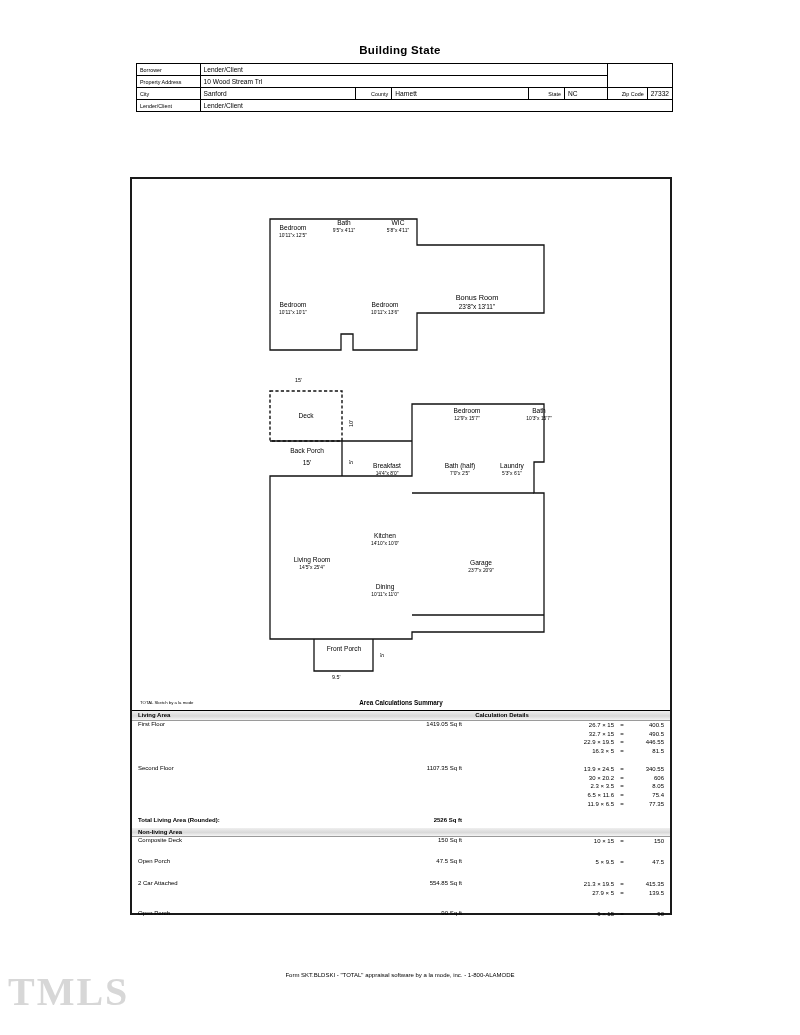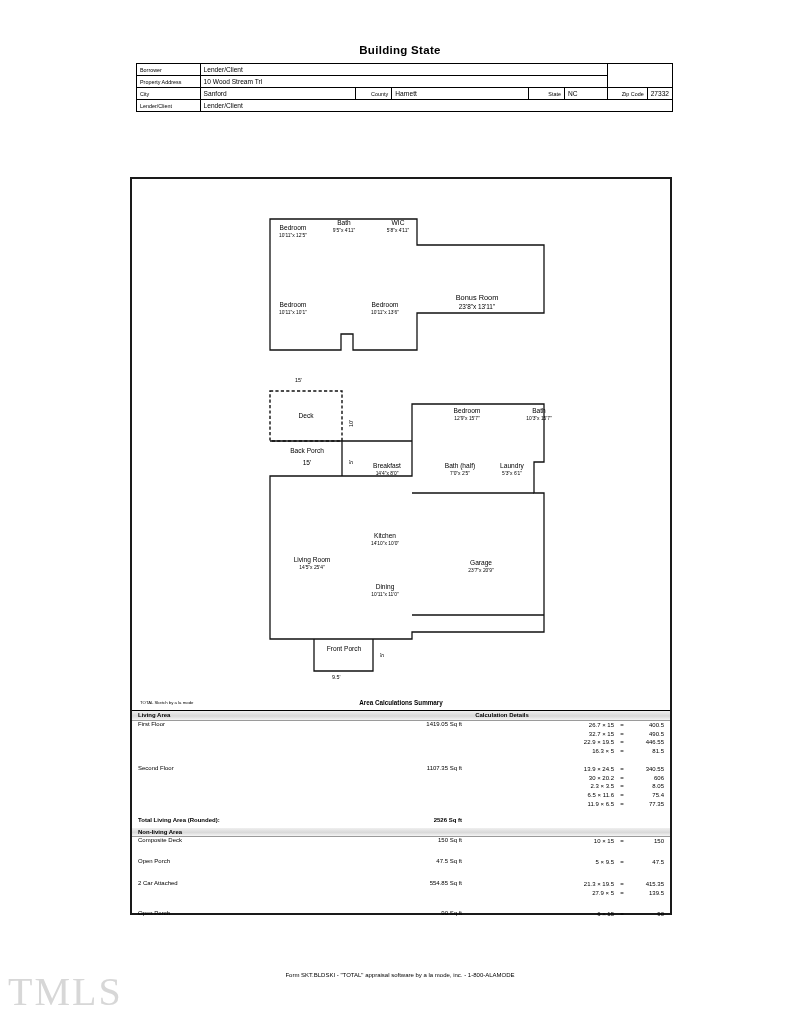--- a/index.html
+++ b/index.html
@@ -163,20 +163,21 @@
     text-align: center;
     font-size: 6px;
   }
   .tmls {
     position: absolute;
     left: 8px; top: 968px;
     font-family: "Liberation Serif", serif;
     font-size: 40px;
     letter-spacing: 2px;
     color: #d7d7d7;
+    font-weight: bold;
   }
 </style>
 </head>
 <body>
 
 <div class="doc-title">Building State</div>
 
 <table class="hdr-table">
   <tbody>
       <tr>

